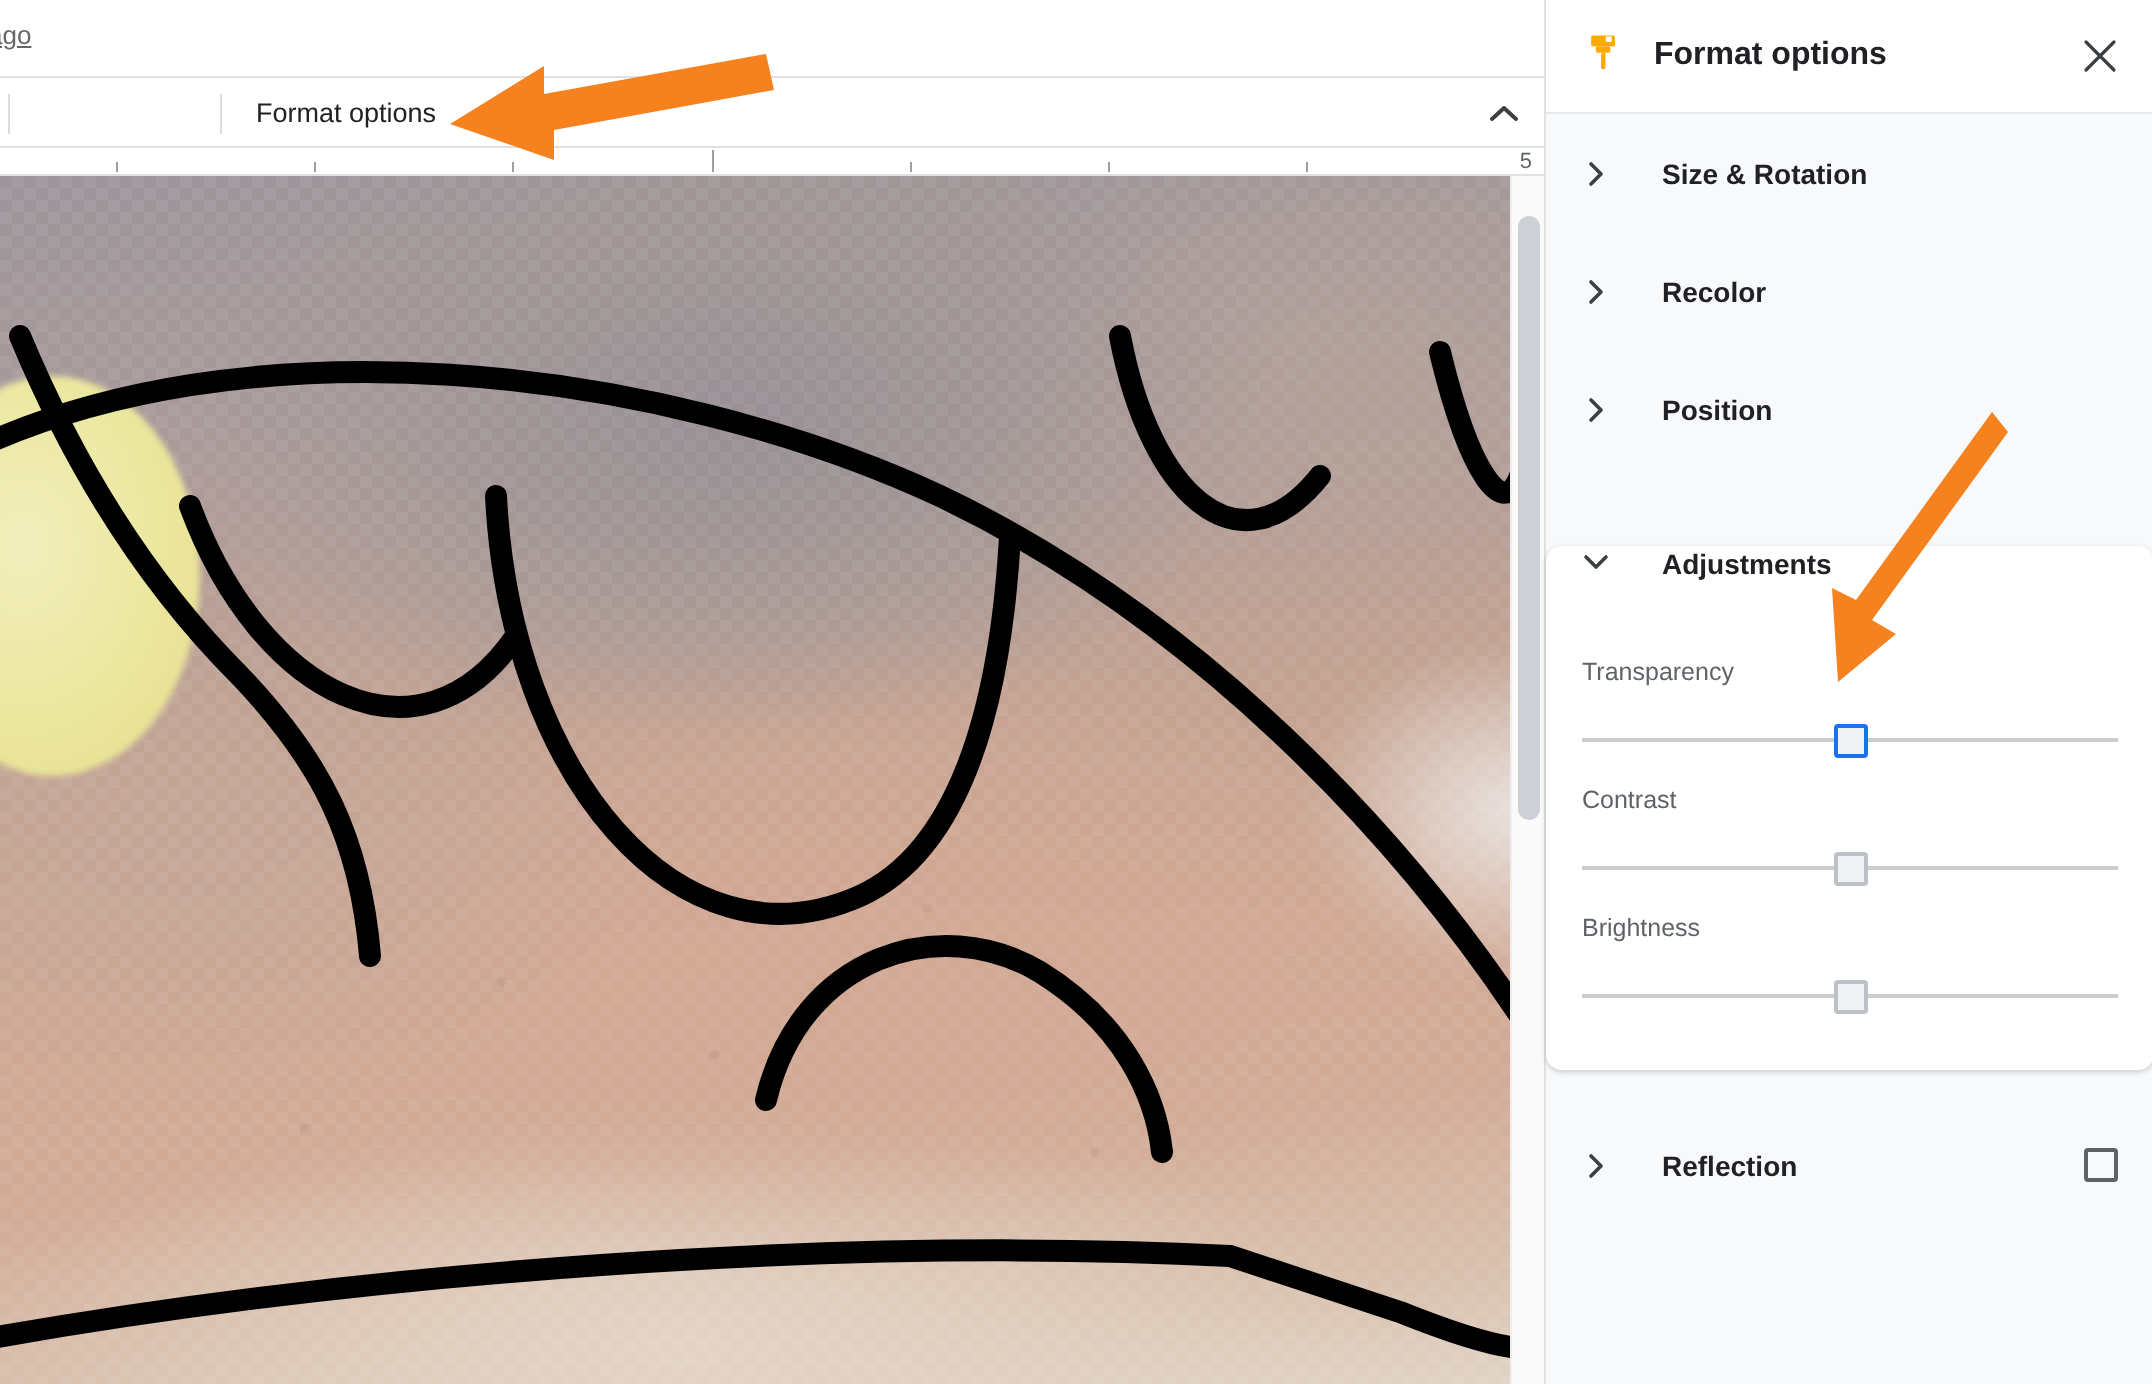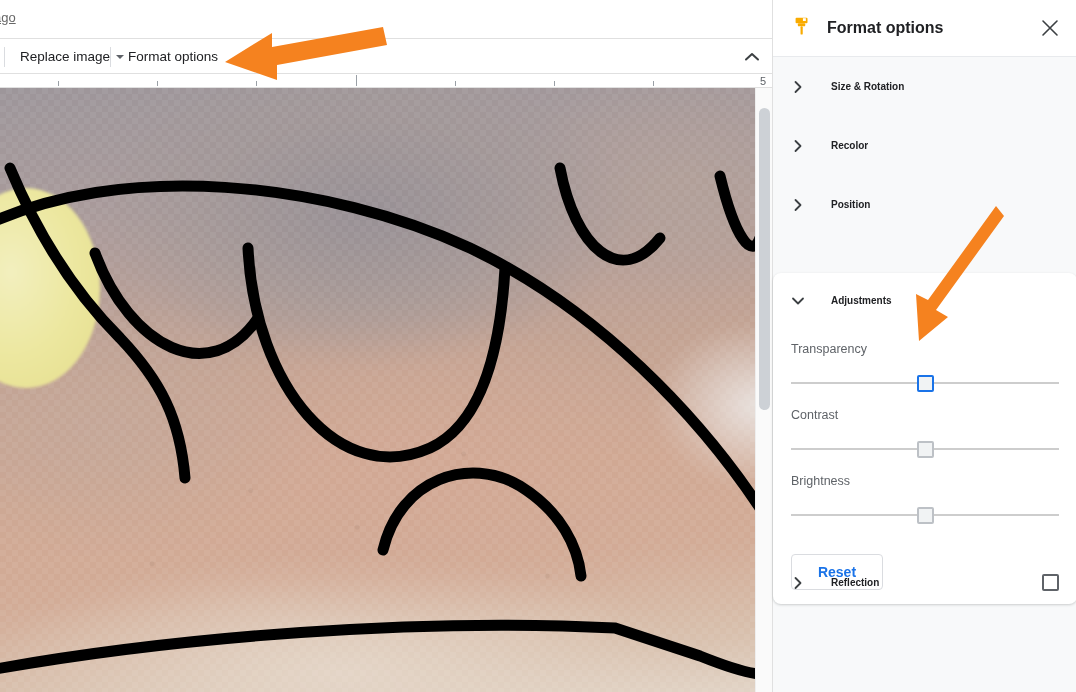--- a/index.html
+++ b/index.html
@@ -304,21 +304,21 @@
     padding-left: 18px;
     padding-right: 18px;
     cursor: pointer;
     background: transparent;
     border: none;
     width: 100%;
     box-sizing: border-box;
     font-family: "Liberation Sans", sans-serif;
   }
   .section-label {
-    font-size: 10px;
+    font-size: 14px;
     font-weight: bold;
     color: #202124;
     margin-left: 26px;
     flex: 1;
     text-align: left;
   }
   .chev {
     width: 14px;
     height: 14px;
     flex: 0 0 14px;
@@ -331,35 +331,34 @@
     width: 304px;
     background: #ffffff;
     border-radius: 8px;
     box-shadow: 0 1px 3px rgba(60,64,67,0.14), 0 1px 2px rgba(60,64,67,0.10);
     padding-bottom: 14px;
     box-sizing: border-box;
   }
   #adjustments-header {
     height: 55px;
     display: flex;
-    align-items: center;
     padding-left: 18px;
     cursor: pointer;
     background: transparent;
     border: none;
     width: 100%;
     box-sizing: border-box;
     font-family: "Liberation Sans", sans-serif;
   }
   .slider-group { padding: 0 18px; }
   .slider-label {
     font-size: 12.5px;
     color: #5f6368;
     margin-bottom: 16px;
-    margin-top: 14px;
+    margin-top: 1px;
   }
   .slider-track-wrap {
     position: relative;
     height: 22px;
     margin-bottom: 12px;
   }
   .slider-track {
     position: absolute;
     left: 0; right: 0;
     top: 10px;
@@ -434,24 +433,20 @@
 
   <button id="share-button">
     <span class="lock-glyph"></span>
     <span>Share</span>
   </button>
 </div>
 
 <div id="image-toolbar">
   <div class="tb-sep" style="left:4px;"></div>
 
-  <button class="tb-btn" id="replace-image-button">
-    <span>Replace image</span>
-    <span class="caret-down"></span>
-  </button>
 
   <div class="tb-sep" style="left:110px;"></div>
 
   <button class="tb-btn" id="format-options-button">
     <span>Format options</span>
   </button>
 
   <button id="collapse-toolbar-button">
     <svg width="24" height="24" viewBox="0 0 24 24">
       <path d="M6 14.5 L12 9 L18 14.5" fill="none" stroke="#3c4043" stroke-width="2" stroke-linecap="round" stroke-linejoin="round"></path>
@@ -575,21 +570,20 @@
     </div>
 
     <div class="slider-group">
       <div class="slider-label">Brightness</div>
       <div class="slider-track-wrap">
         <div class="slider-track"></div>
         <button class="slider-handle" style="left:calc(50% - 8.5px);"></button>
       </div>
     </div>
 
-    <button id="reset-button">Reset</button>
   </div>
 
   <div style="position:absolute; left:0; top:553px; width:304px;">
 
     <div class="section-row">
       <span class="chev">
         <svg width="14" height="14" viewBox="0 0 14 14">
           <path d="M4.5 2 L9.5 7 L4.5 12" fill="none" stroke="#3c4043" stroke-width="1.8" stroke-linecap="round" stroke-linejoin="round"></path>
         </svg>
       </span>

